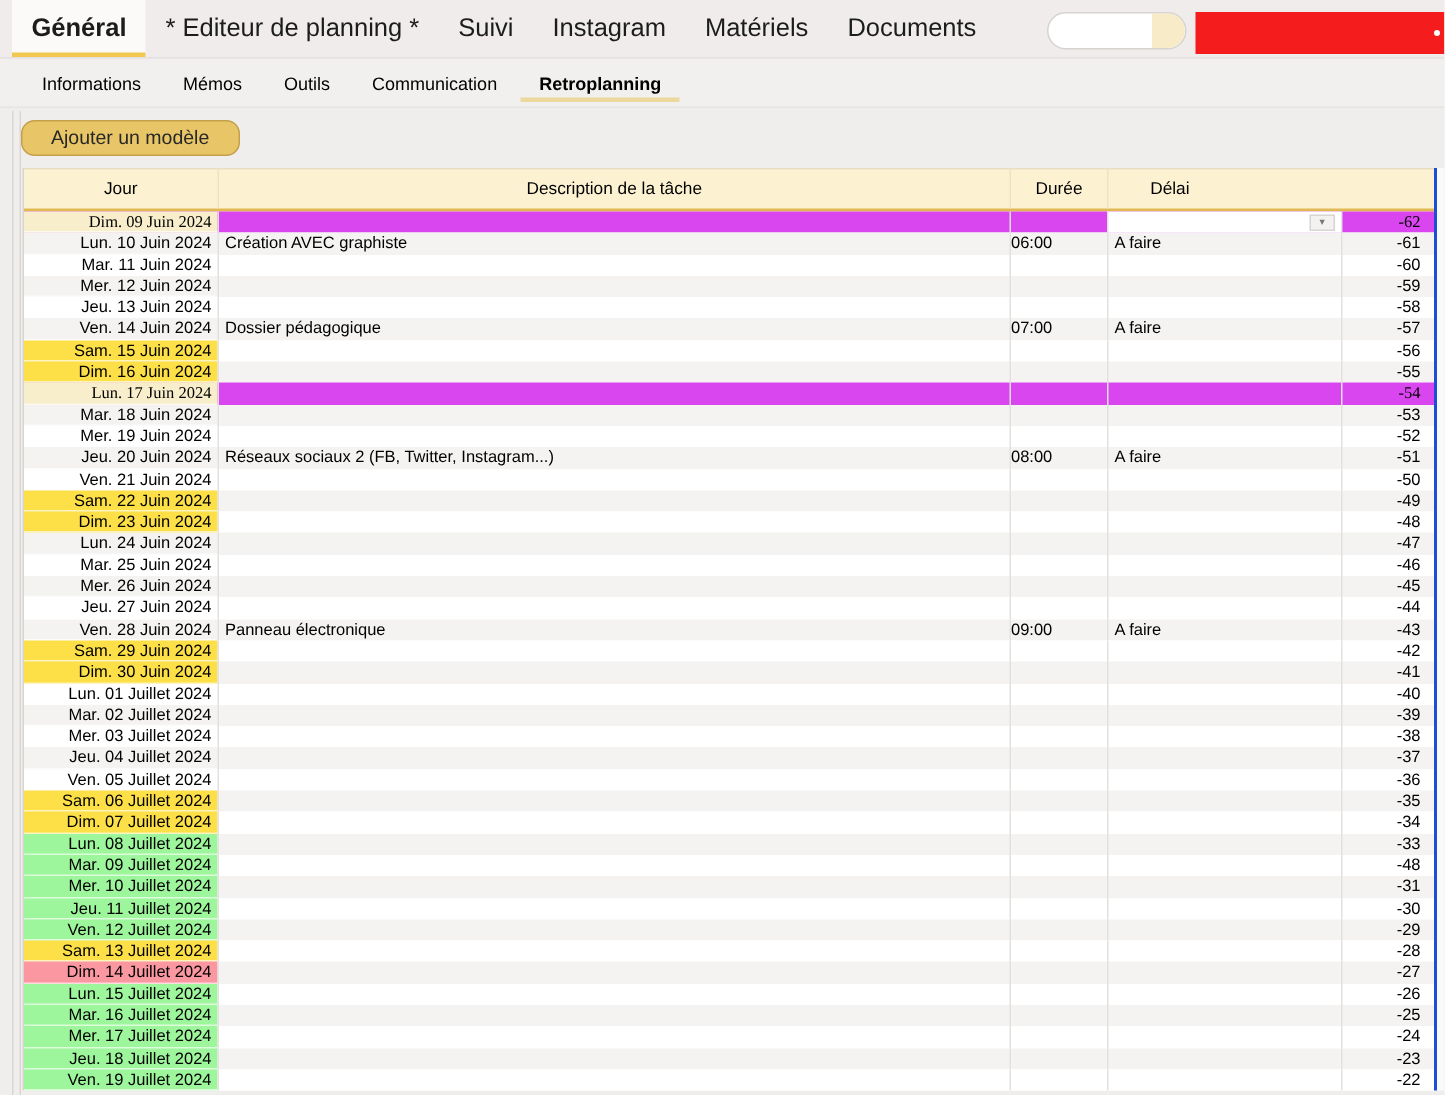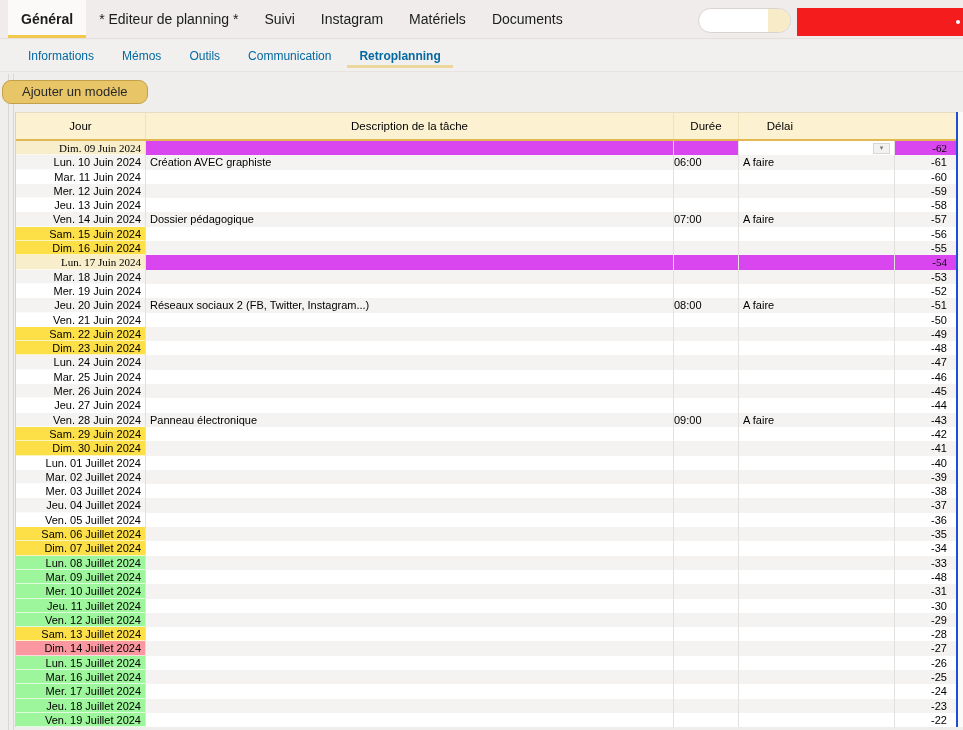--- a/index.html
+++ b/index.html
@@ -4,48 +4,48 @@
 <style>
   * { margin:0; padding:0; box-sizing:border-box; }
   html,body { width:963px; height:730px; }
   body { font-family:"Liberation Sans","DejaVu Sans",sans-serif; background:#f0eeec; }
   .app { position:relative; width:963px; height:730px; background:#f0eeec; overflow:hidden; }
 
   
   .tabbar { position:absolute; left:0; top:0; width:963px; height:39px;
             background:#efeceb; border-bottom:1px solid #e3e0de;
             display:flex; align-items:stretch; padding-left:8px; }
-  .mtab { display:flex; align-items:center; padding:0 13px; font-size:14px; color:#1c1c1c;
+  .mtab { display:flex; align-items:center; padding:0 13px; font-size:17px; color:#1c1c1c;
           position:relative; white-space:nowrap; cursor:default; }
   .mtab.active { background:#fbfaf9; font-weight:bold; }
   .mtab.active::after { content:""; position:absolute; left:0; right:0; bottom:0; height:3px; background:#f2c84e; }
 
   .searchbox { position:absolute; left:698px; top:8px; width:93px; height:25px;
                background:#ffffff; border:1px solid #d8d3cf; border-radius:13px; overflow:hidden; }
   .searchbox .cap { position:absolute; right:0; top:0; bottom:0; width:22px; background:#f8ecc8;
                     border-radius:0 12px 12px 0; }
   .searchbox input { position:absolute; left:8px; top:0; width:60px; height:23px; border:none; outline:none;
                      font-size:12px; background:transparent; font-family:inherit; }
   .redbtn { position:absolute; left:797px; top:8px; width:166px; height:28px; background:#f41c1c; border:none; }
   .redbtn .dot { position:absolute; right:3px; top:12px; width:4px; height:4px; background:#ffffff; border-radius:50%; }
 
   
   .subtabbar { position:absolute; left:0; top:40px; width:963px; height:32px; background:#f2f0ef;
                border-bottom:1px solid #e6e3e1; display:flex; align-items:stretch; padding-left:14px; }
-  .stab { display:flex; align-items:center; padding:0 14px; font-size:12px; color:#0369a1;
+  .stab { display:flex; align-items:center; padding:0 14px; font-size:12px; color:#000000;
           position:relative; white-space:nowrap; cursor:default; }
   .stab.active { font-weight:bold; }
   .stab.active::after { content:""; position:absolute; left:2px; right:2px; bottom:3px; height:3px; background:#ecd79c; }
 
   
   .gline { position:absolute; top:74px; bottom:0; width:1px; background:#d9d6d3; }
   .gline.g1 { left:8px; } .gline.g2 { left:13px; }
 
   
-  .addbtn { position:absolute; left:2px; top:80px; height:24px; padding:0 19px;
+  .addbtn { position:absolute; left:14px; top:80px; height:24px; padding:0 19px;
             background:#e8c667; border:1px solid #c3a04a; border-radius:9px;
             font-size:13px; color:#272727; font-family:inherit; cursor:pointer; line-height:22px; }
 
   
   .table { position:absolute; left:15px; top:112px; width:943px;
            border-left:1px solid #d6d2cc; border-right:2px solid #1d4ed8; background:#fff; }
   .thead { display:flex; height:29px; background:#fcf2d2; border-top:1px solid #e8ddc2;
            border-bottom:2px solid #e2b852; font-size:11.5px; color:#000; align-items:center; }
   .th { display:flex; align-items:center; justify-content:center; height:100%; position:relative; }
   .c1 { flex:0 0 129px; } .c2 { flex:0 0 528px; } .c3 { flex:0 0 65px; }

